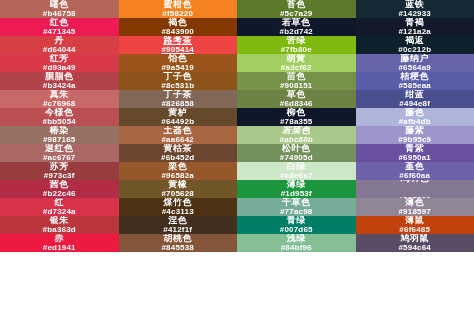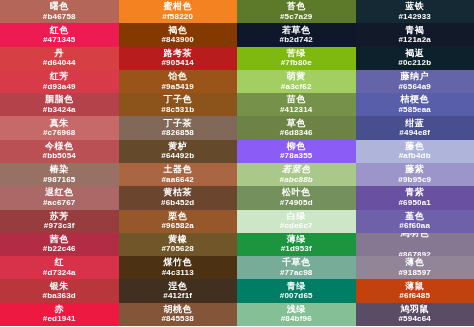--- a/index.html
+++ b/index.html
@@ -14,21 +14,21 @@
     width: 474px;
     height: 327px;
     display: grid;
     grid-template-columns: repeat(4, 1fr);
     overflow: hidden;
     position: relative;
   }
   .palette-column {
     display: flex;
     flex-direction: column;
-    height: 326px;
+    height: 252px;
   }
   .swatch {
     flex: 1 1 0;
     min-height: 0;
     display: flex;
     flex-direction: column;
     align-items: center;
     justify-content: center;
     box-sizing: border-box;
     line-height: 1.05;
@@ -114,21 +114,21 @@
     </div>
     <div class="palette-column">
       <div class="swatch" style="background: rgb(245, 130, 32); color: rgb(255, 255, 255);">
         <div class="swatch-name">蜜柑色</div>
         <div class="swatch-hex">#f58220</div>
       </div>
       <div class="swatch" style="background: rgb(132, 57, 0); color: rgb(255, 255, 255);">
         <div class="swatch-name">褐色</div>
         <div class="swatch-hex">#843900</div>
       </div>
-      <div class="swatch" style="background: #b91c1c; color: rgb(255, 255, 255);">
+      <div class="swatch" style="background: #ef4444; color: rgb(255, 255, 255); text-decoration: underline;">
         <div class="swatch-name">路考茶</div>
         <div class="swatch-hex">#905414</div>
       </div>
       <div class="swatch" style="background: rgb(154, 84, 25); color: rgb(255, 255, 255);">
         <div class="swatch-name">饴色</div>
         <div class="swatch-hex">#9a5419</div>
       </div>
       <div class="swatch" style="background: rgb(140, 83, 27); color: rgb(255, 255, 255);">
         <div class="swatch-name">丁子色</div>
         <div class="swatch-hex">#8c531b</div>
@@ -182,27 +182,27 @@
       <div class="swatch" style="background: rgb(127, 184, 14); color: rgb(255, 255, 255);">
         <div class="swatch-name">苦绿</div>
         <div class="swatch-hex">#7fb80e</div>
       </div>
       <div class="swatch" style="background: rgb(163, 207, 98); color: rgb(255, 255, 255);">
         <div class="swatch-name">萌黄</div>
         <div class="swatch-hex">#a3cf62</div>
       </div>
       <div class="swatch" style="background: rgb(118, 145, 73); color: rgb(255, 255, 255);">
         <div class="swatch-name">苗色</div>
-        <div class="swatch-hex">#412314</div>
+        <div class="swatch-hex">#908151</div>
       </div>
       <div class="swatch" style="background: rgb(109, 131, 70); color: rgb(255, 255, 255);">
         <div class="swatch-name">草色</div>
         <div class="swatch-hex">#6d8346</div>
       </div>
-      <div class="swatch" style="background: #8b5cf6; color: rgb(255, 255, 255);">
+      <div class="swatch" style="background: #0f172a; color: rgb(255, 255, 255);">
         <div class="swatch-name">柳色</div>
         <div class="swatch-hex">#78a355</div>
       </div>
       <div class="swatch" style="background: rgb(171, 200, 139); color: rgb(255, 255, 255); font-style: italic;">
         <div class="swatch-name">若菜色</div>
         <div class="swatch-hex">#abc88b</div>
       </div>
       <div class="swatch" style="background: rgb(116, 144, 93); color: rgb(255, 255, 255);">
         <div class="swatch-name">松叶色</div>
         <div class="swatch-hex">#74905d</div>

